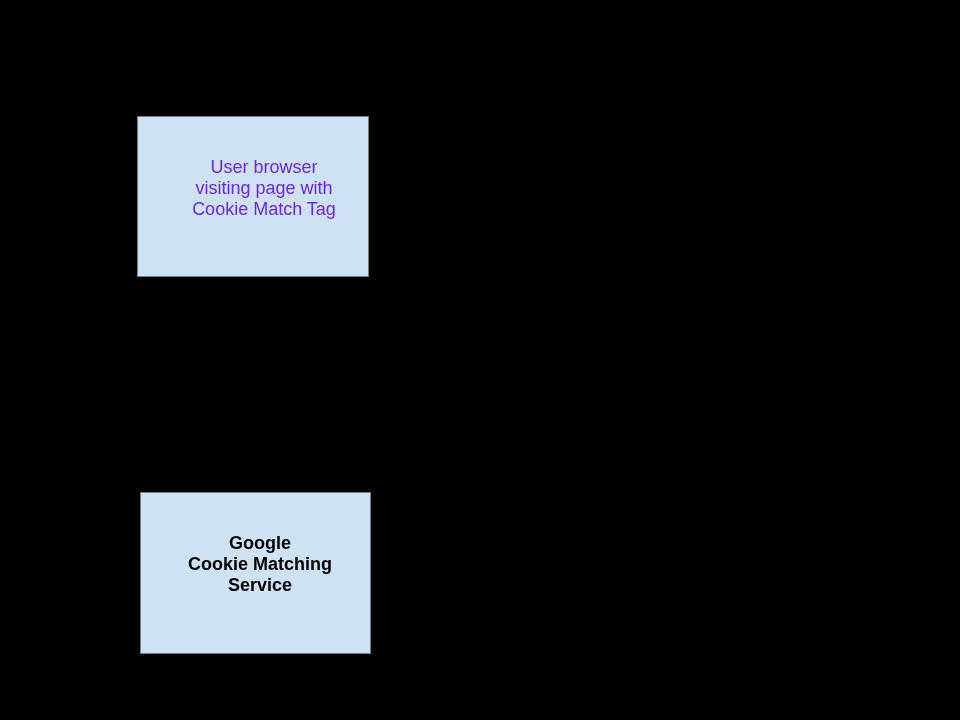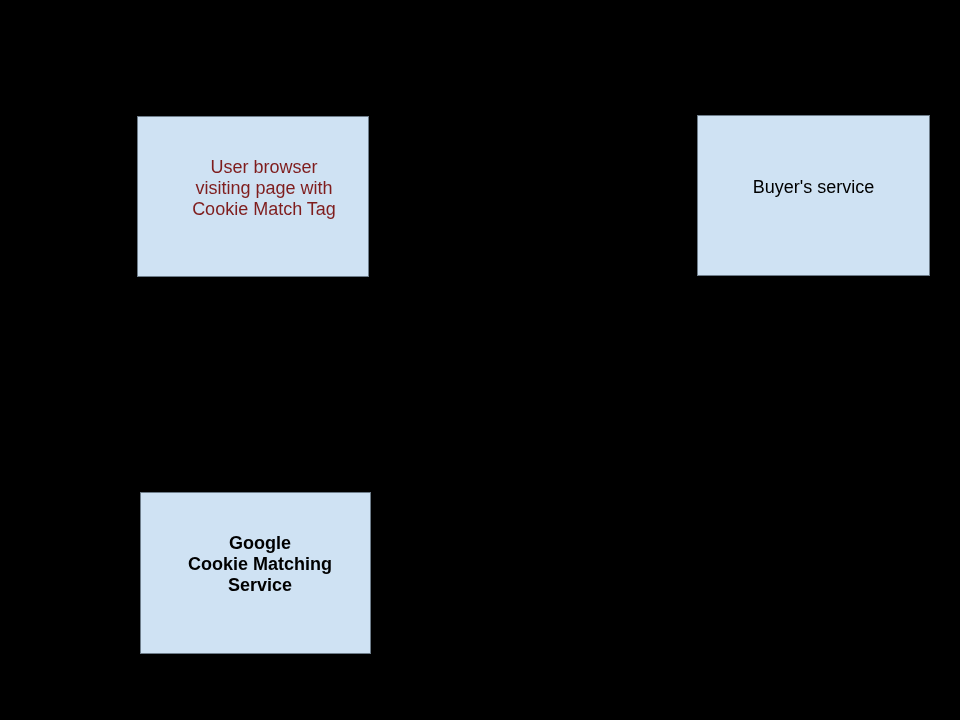--- a/index.html
+++ b/index.html
@@ -44,29 +44,26 @@
     left: 140px; top: 492px; width: 231px; height: 162px;
     padding-bottom: 18px;
     padding-left: 9px;
   }
 </style>
 </head>
 <body style="background: rgb(0, 0, 0);">
 
 <div class="canvas">
 
-  <div class="node node-user-browser" style="background: rgb(207, 226, 243); border-color: rgb(110, 125, 138); color: #7f1d1d; padding-left: 22px;">
+  <div class="node node-user-browser" style="background: rgb(207, 226, 243); border-color: rgb(110, 125, 138); color: #6d28d9; padding-left: 22px;">
     <span>User browser
 visiting page with
 Cookie Match Tag</span>
   </div>
 
-  <div class="node node-buyers-service" style="background: rgb(207, 226, 243); border-color: rgb(110, 125, 138); color: rgb(0, 0, 0);">
-    <span>Buyer's service</span>
-  </div>
 
   <div class="node node-google-cms" style="background: rgb(207, 226, 243); border-color: rgb(110, 125, 138); color: rgb(0, 0, 0); font-weight: bold;">
     <span>Google
 Cookie Matching
 Service</span>
   </div>
 
 </div>
 
 </body></html>

